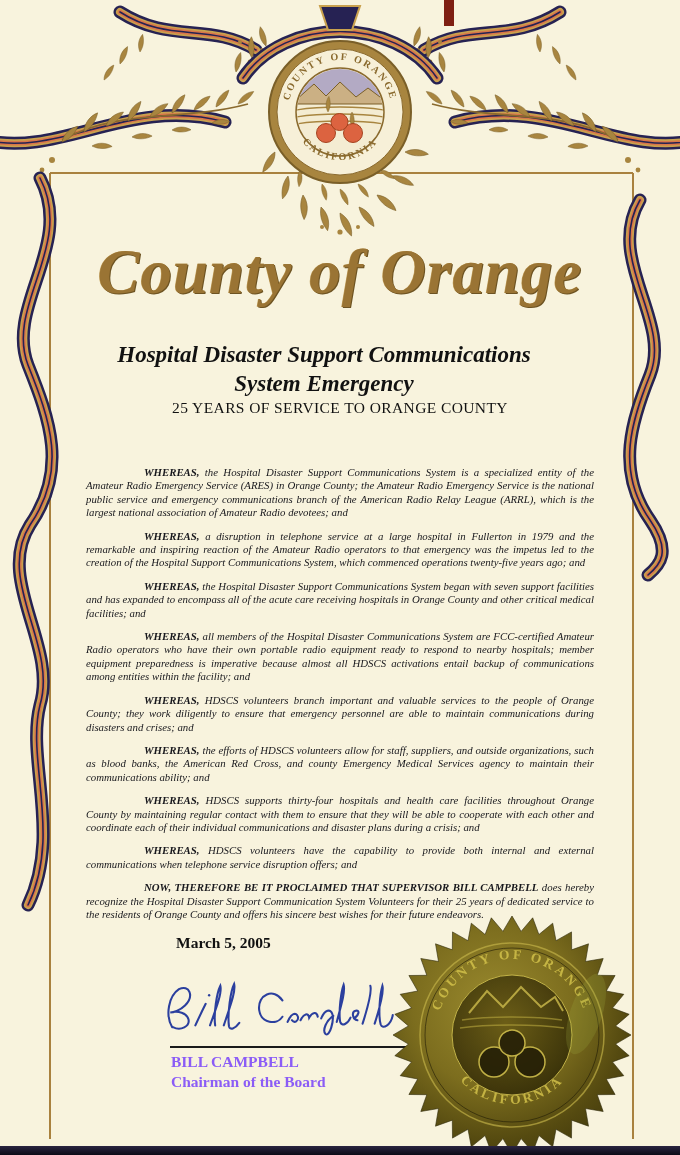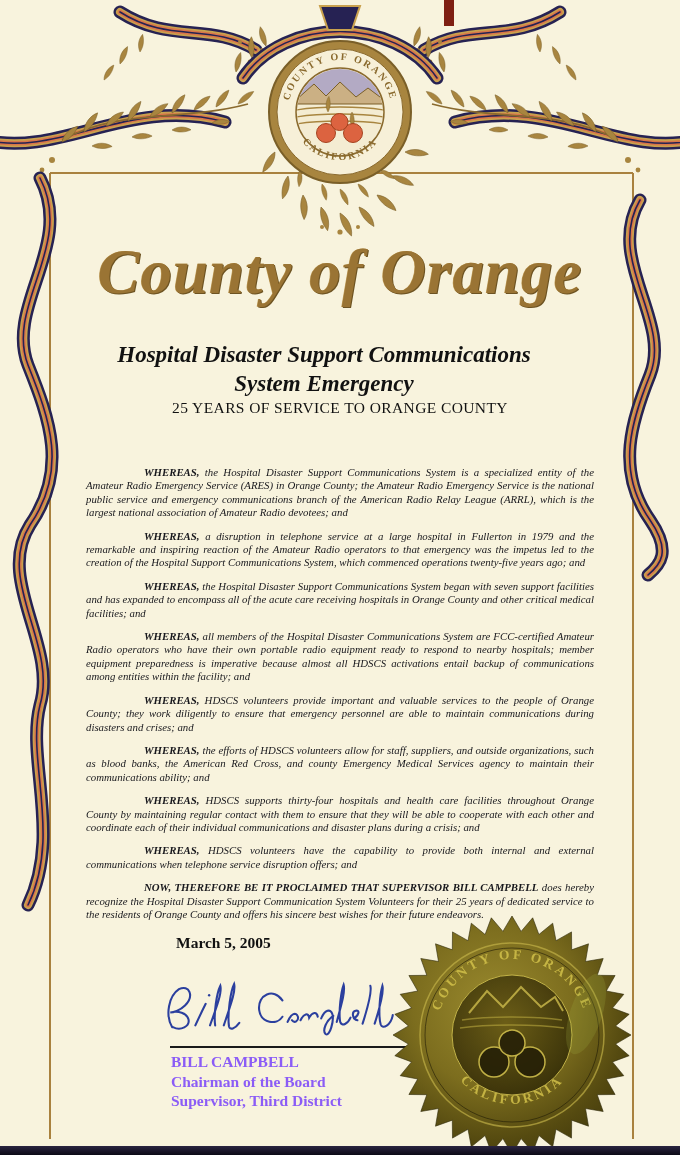--- a/index.html
+++ b/index.html
@@ -196,21 +196,21 @@
   <div>Hospital Disaster Support Communications</div>
   <div>System Emergency</div>
 </div>
 <div class="abs sub">25 YEARS OF SERVICE TO ORANGE COUNTY</div>
 
 <div class="abs bodytext">
   <p><span class="lead">WHEREAS,</span><span> the Hospital Disaster Support Communications System is a specialized entity of the Amateur Radio Emergency Service (ARES) in Orange County; the Amateur Radio Emergency Service is the national public service and emergency communications branch of the American Radio Relay League (ARRL), which is the largest national association of Amateur Radio devotees; and</span></p>
   <p><span class="lead">WHEREAS,</span><span> a disruption in telephone service at a large hospital in Fullerton in 1979 and the remarkable and inspiring reaction of the Amateur Radio operators to that emergency was the impetus led to the creation of the Hospital Support Communications System, which commenced operations twenty-five years ago; and</span></p>
   <p><span class="lead">WHEREAS,</span><span> the Hospital Disaster Support Communications System began with seven support facilities and has expanded to encompass all of the acute care receiving hospitals in Orange County and other critical medical facilities; and</span></p>
   <p><span class="lead">WHEREAS,</span><span> all members of the Hospital Disaster Communications System are FCC-certified Amateur Radio operators who have their own portable radio equipment ready to respond to nearby hospitals; member equipment preparedness is imperative because almost all HDSCS activations entail backup of communications among entities within the facility; and</span></p>
-  <p><span class="lead">WHEREAS,</span><span> HDSCS volunteers provide important and valuable services to the people of Orange County; they work diligently to ensure that emergency personnel are able to maintain communications during disasters and crises; and</span></p>
+  <p><span class="lead">WHEREAS,</span><span> HDSCS volunteers branch important and valuable services to the people of Orange County; they work diligently to ensure that emergency personnel are able to maintain communications during disasters and crises; and</span></p>
   <p><span class="lead">WHEREAS,</span><span> the efforts of HDSCS volunteers allow for staff, suppliers, and outside organizations, such as blood banks, the American Red Cross, and county Emergency Medical Services agency to maintain their communications ability; and</span></p>
   <p><span class="lead">WHEREAS,</span><span> HDSCS supports thirty-four hospitals and health care facilities throughout Orange County by maintaining regular contact with them to ensure that they will be able to cooperate with each other and coordinate each of their individual communications and disaster plans during a crisis; and</span></p>
   <p><span class="lead">WHEREAS,</span><span> HDSCS volunteers have the capability to provide both internal and external communications when telephone service disruption offers; and</span></p>
   <p><span class="lead">NOW, THEREFORE BE IT PROCLAIMED THAT SUPERVISOR BILL CAMPBELL</span><span> does hereby recognize the Hospital Disaster Support Communication System Volunteers for their 25 years of dedicated service to the residents of Orange County and offers his sincere best wishes for their future endeavors.</span></p>
 </div>
 
 <div class="abs dateline">March 5, 2005</div>
 
 <svg class="abs" role="img" style="left:160px;top:972px" width="250" height="74" viewBox="0 0 290 74" aria-label="Bill Campbell">
   <g fill="none" stroke="#2b3f9e" stroke-width="2.4" stroke-linecap="round">
@@ -227,21 +227,20 @@
     <path d="M225,48 C231,44 232,38 227,39 C222,40 223,49 229,50"></path>
     <path d="M235,54 C242,32 246,17 244,10"></path>
     <path d="M249,54 C256,32 260,17 258,10 C255,20 253,44 256,55 C258,61 268,56 270,44"></path>
   </g>
 </svg>
 
 <div class="abs sigline"></div>
 <div class="abs signerblock">
   <div>BILL CAMPBELL</div>
   <div>Chairman of the Board</div>
-  <div>Supervisor, Third District</div>
 </div>
 
 <svg class="abs" style="left:390px;top:916px" width="244" height="240" viewBox="0 0 244 240">
   <defs>
     <radialGradient id="foilGrad" cx="42%" cy="38%" r="75%">
       <stop offset="0%" stop-color="#9a8a2e"></stop>
       <stop offset="45%" stop-color="#7c6d1e"></stop>
       <stop offset="75%" stop-color="#554a10"></stop>
       <stop offset="100%" stop-color="#3c340b"></stop>
     </radialGradient>

